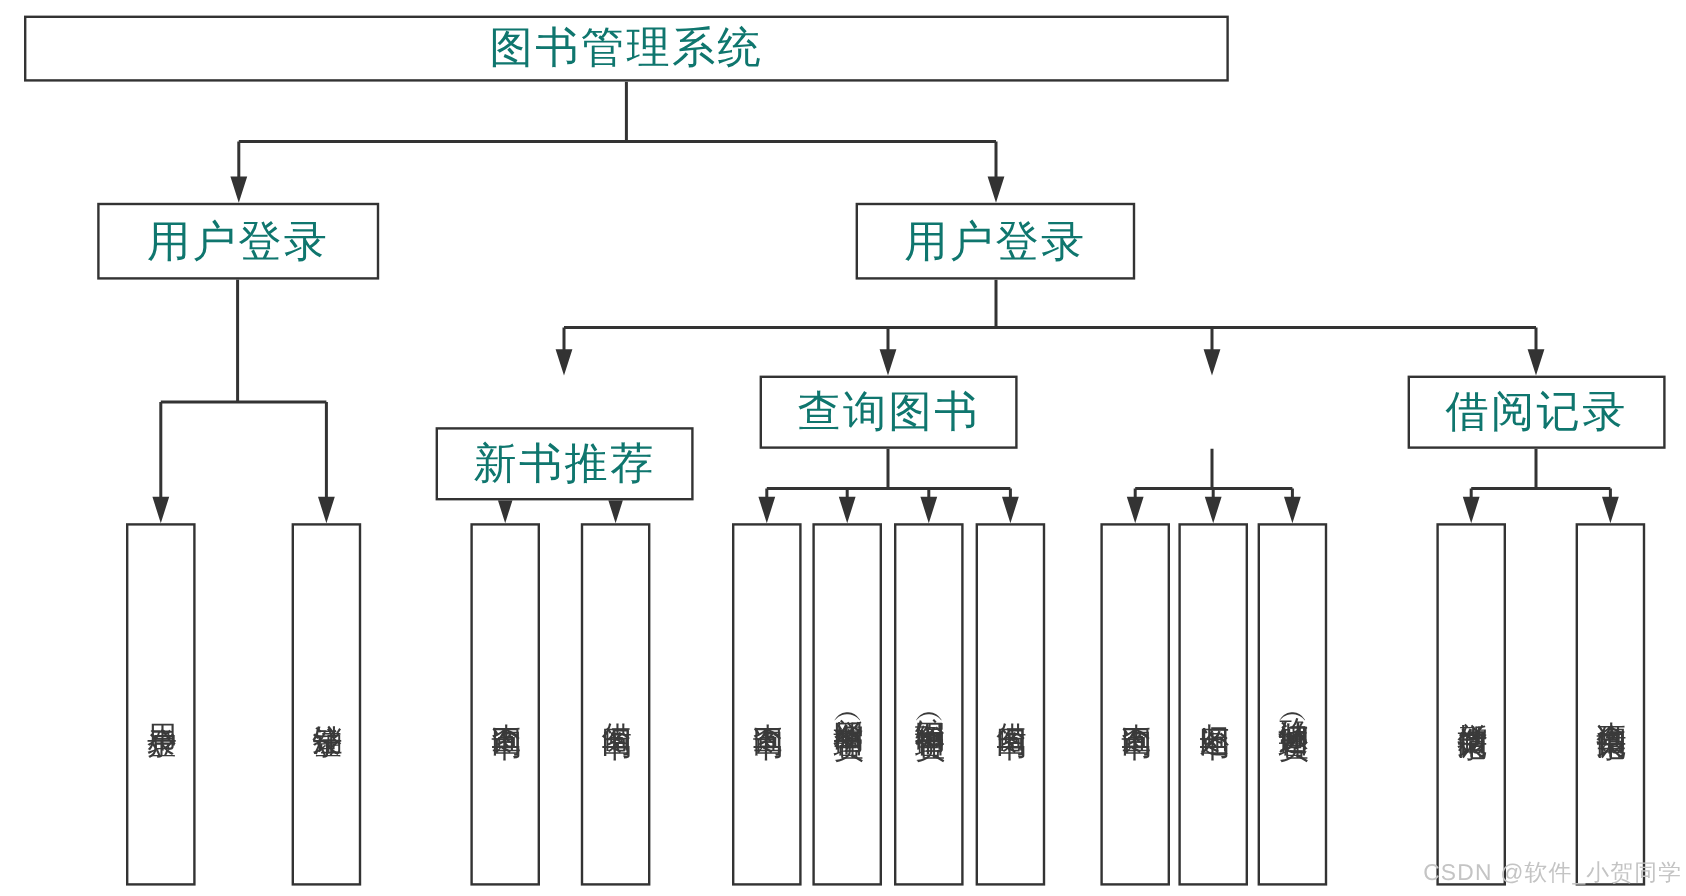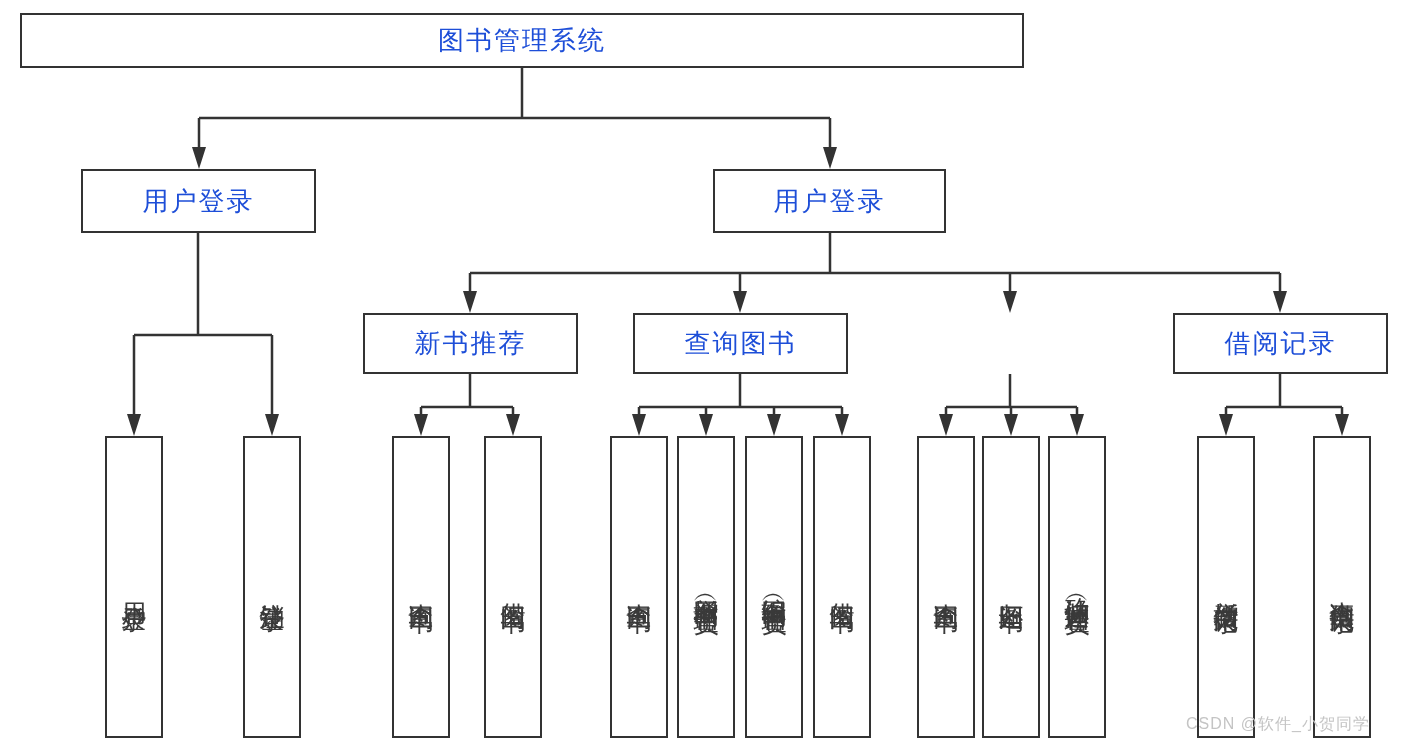--- a/index.html
+++ b/index.html
@@ -20,35 +20,35 @@
     left: 0;
     top: 0;
     width: 1405px;
     height: 747px;
   }
   .node {
     position: absolute;
     box-sizing: border-box;
     background: #ffffff;
     border: 2.5px solid #333333;
-    color: #1d4ed8;
+    color: #0f766e;
     display: flex;
     align-items: center;
     justify-content: center;
-    font-size: 26px;
+    font-size: 36px;
     letter-spacing: 2px;
     white-space: nowrap;
     z-index: 2;
   }
   .root-node   { left: 20px;  top: 13px;  width: 1004px; height: 55px; }
   .l2-node     { top: 169px; height: 64px; }
   .l2-user     { left: 81px;  width: 235px; }
   .l2-book     { left: 713px; width: 233px; }
   .l3-node     { top: 313px; height: 61px; width: 215px; }
-  .l3-a { left: 363px; }
+  .l3-a { left: 363px; margin-top: 43px; }
   .l3-b { left: 633px; }
   .l3-c { left: 903px; }
   .l3-d { left: 1173px; }
   .leaf {
     position: absolute;
     box-sizing: border-box;
     top: 436px;
     width: 58px;
     height: 302px;
     background: #ffffff;
@@ -75,21 +75,21 @@
   .leaf-9  { left: 917px; }
   .leaf-10 { left: 982px; }
   .leaf-11 { left: 1048px; }
   .leaf-12 { left: 1197px; }
   .leaf-13 { left: 1313px; }
   .watermark {
     position: absolute;
     left: 1186px;
     top: 714px;
     color: #c4c4c4;
-    font-size: 16px;
+    font-size: 19px;
     letter-spacing: 1px;
     white-space: nowrap;
     z-index: 5;
   }
 </style>
 </head>
 <body>
 
 <div id="stage">
 

